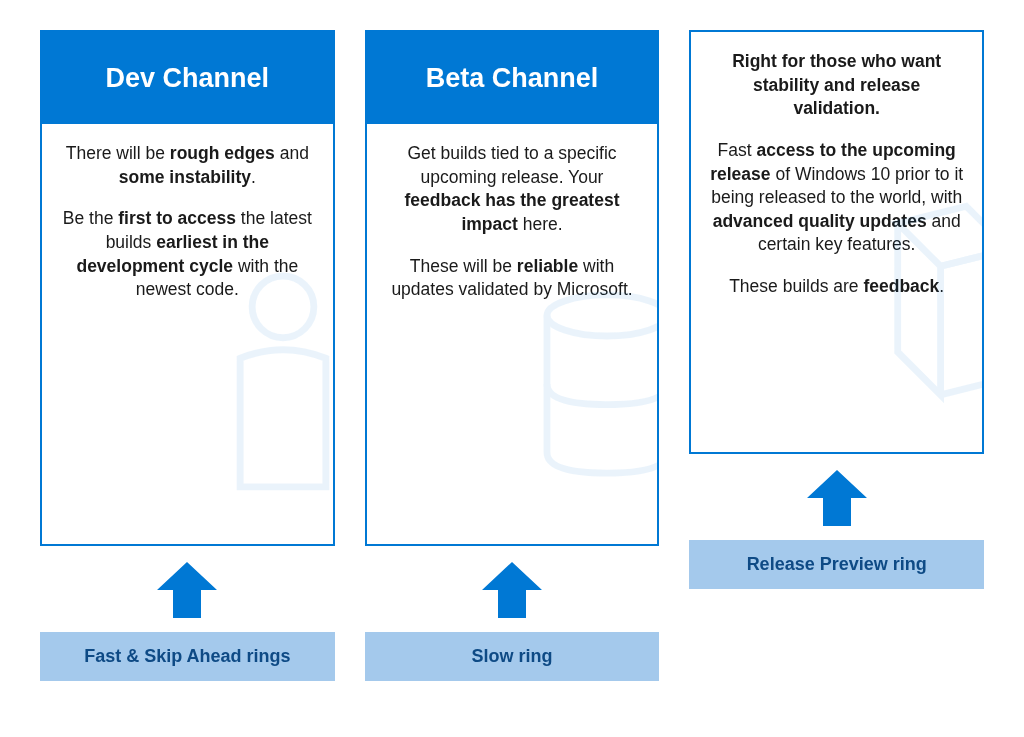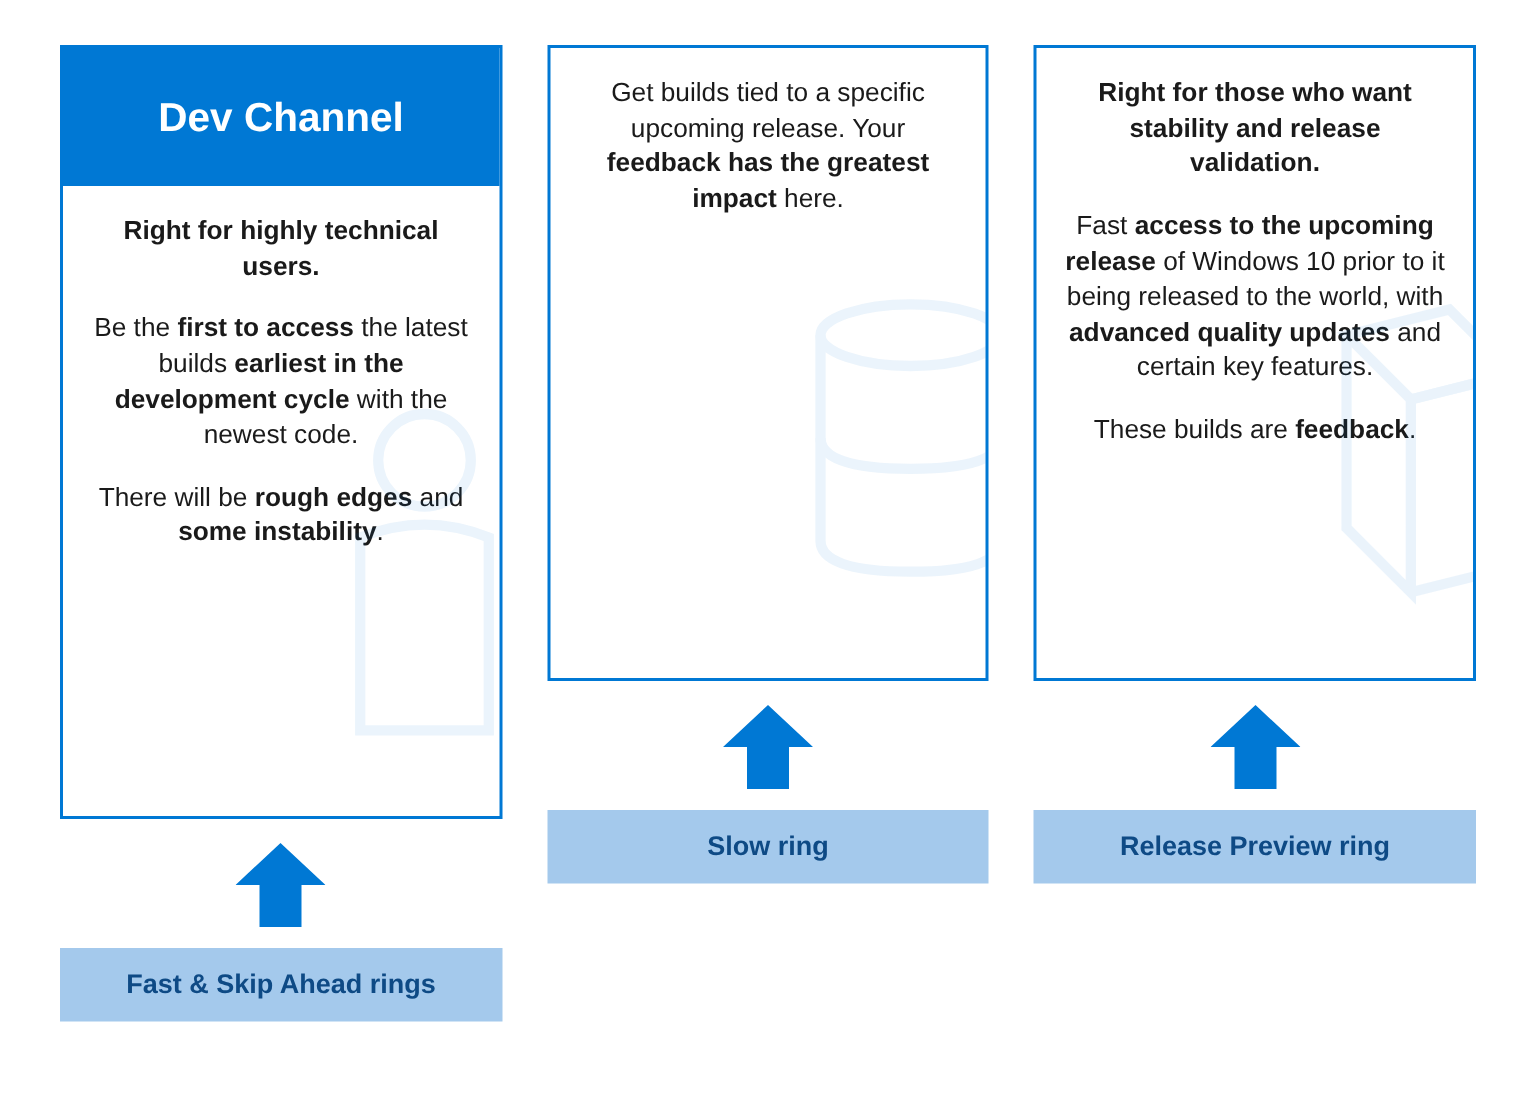--- a/index.html
+++ b/index.html
@@ -100,49 +100,52 @@
 <div class="column">
   <div class="card">
     <div class="card-header">Dev Channel</div>
     <div class="card-body">
       <div class="watermark">
         <svg viewBox="0 0 100 140">
             <circle cx="50" cy="25" r="18" fill="none" stroke="#0078d4" stroke-width="4"></circle>
             <path d="M 25 55 Q 50 45 75 55 L 75 130 L 25 130 Z" fill="none" stroke="#0078d4" stroke-width="4"></path>
           </svg>
       </div>
-      <div class="tagline">Right for highly technical users.</div>
+      <div class="para">
+        <span>There will be </span><b>rough edges</b><span> and </span><b>some instability</b><span>.</span>
+      </div>
       <div class="para">
         <span>Be the </span><b>first to access</b><span> the latest builds </span><b>earliest in the development cycle</b><span> with the newest code.</span>
-      </div>
-      <div class="para">
-        <span>There will be </span><b>rough edges</b><span> and </span><b>some instability</b><span>.</span>
       </div>
     </div>
   </div>
   <div class="arrow">
     <svg width="60" height="56" viewBox="0 0 60 56">
         <path d="M 30 0 L 60 28 L 44 28 L 44 56 L 16 56 L 16 28 L 0 28 Z" fill="#0078d4"></path>
       </svg>
   </div>
   <div class="ring-label">Fast &amp; Skip Ahead rings</div>
 </div>
 
 <div class="column">
   <div class="card">
+    <div class="card-header">Beta Channel</div>
     <div class="card-body">
       <div class="watermark">
         <svg viewBox="0 0 100 140">
             <ellipse cx="50" cy="30" rx="35" ry="12" fill="none" stroke="#0078d4" stroke-width="4"></ellipse>
             <path d="M 15 30 L 15 110 Q 15 122 50 122 Q 85 122 85 110 L 85 30" fill="none" stroke="#0078d4" stroke-width="4"></path>
             <path d="M 15 70 Q 15 82 50 82 Q 85 82 85 70" fill="none" stroke="#0078d4" stroke-width="4"></path>
           </svg>
       </div>
       <div class="para">
         <span>Get builds tied to a specific upcoming release. Your </span><b>feedback has the greatest impact</b><span> here.</span><b></b><span></span>
+      </div>
+      <div class="para">
+        <span>These will be </span><b>reliable</b><span> with updates validated by Microsoft.</span><b></b><span></span>
       </div>
     </div>
   </div>
   <div class="arrow">
     <svg width="60" height="56" viewBox="0 0 60 56">
         <path d="M 30 0 L 60 28 L 44 28 L 44 56 L 16 56 L 16 28 L 0 28 Z" fill="#0078d4"></path>
       </svg>
   </div>
   <div class="ring-label">Slow ring</div>
 </div>

